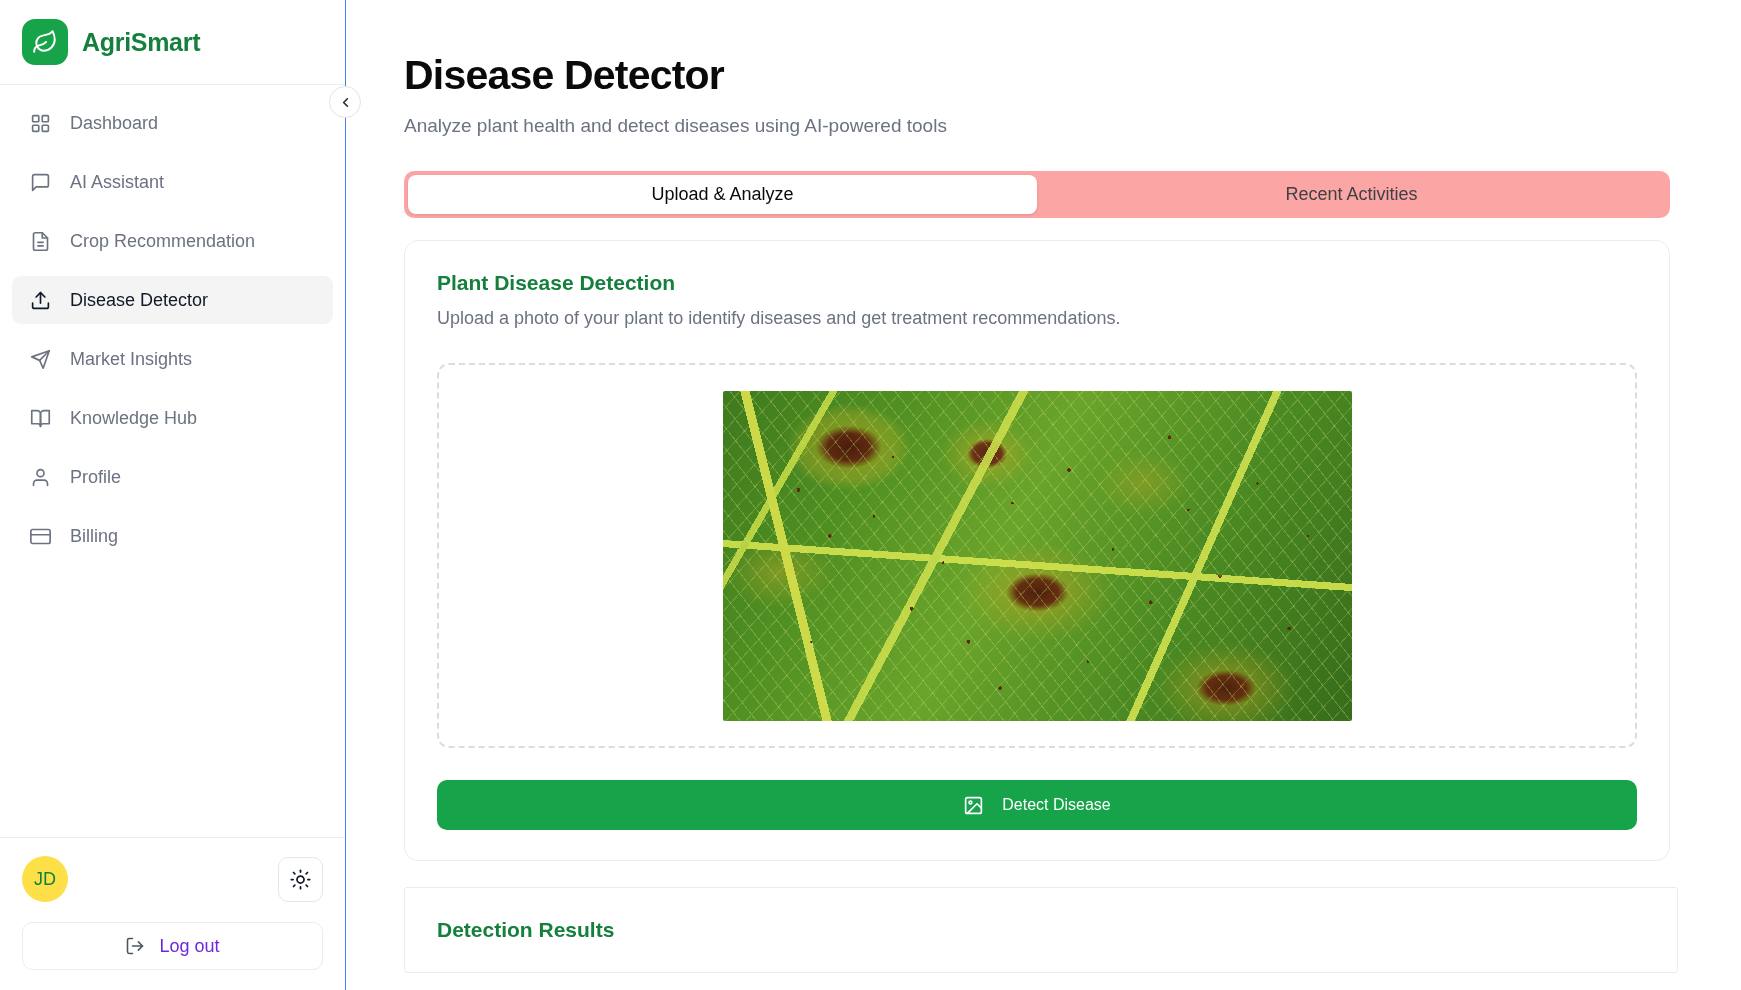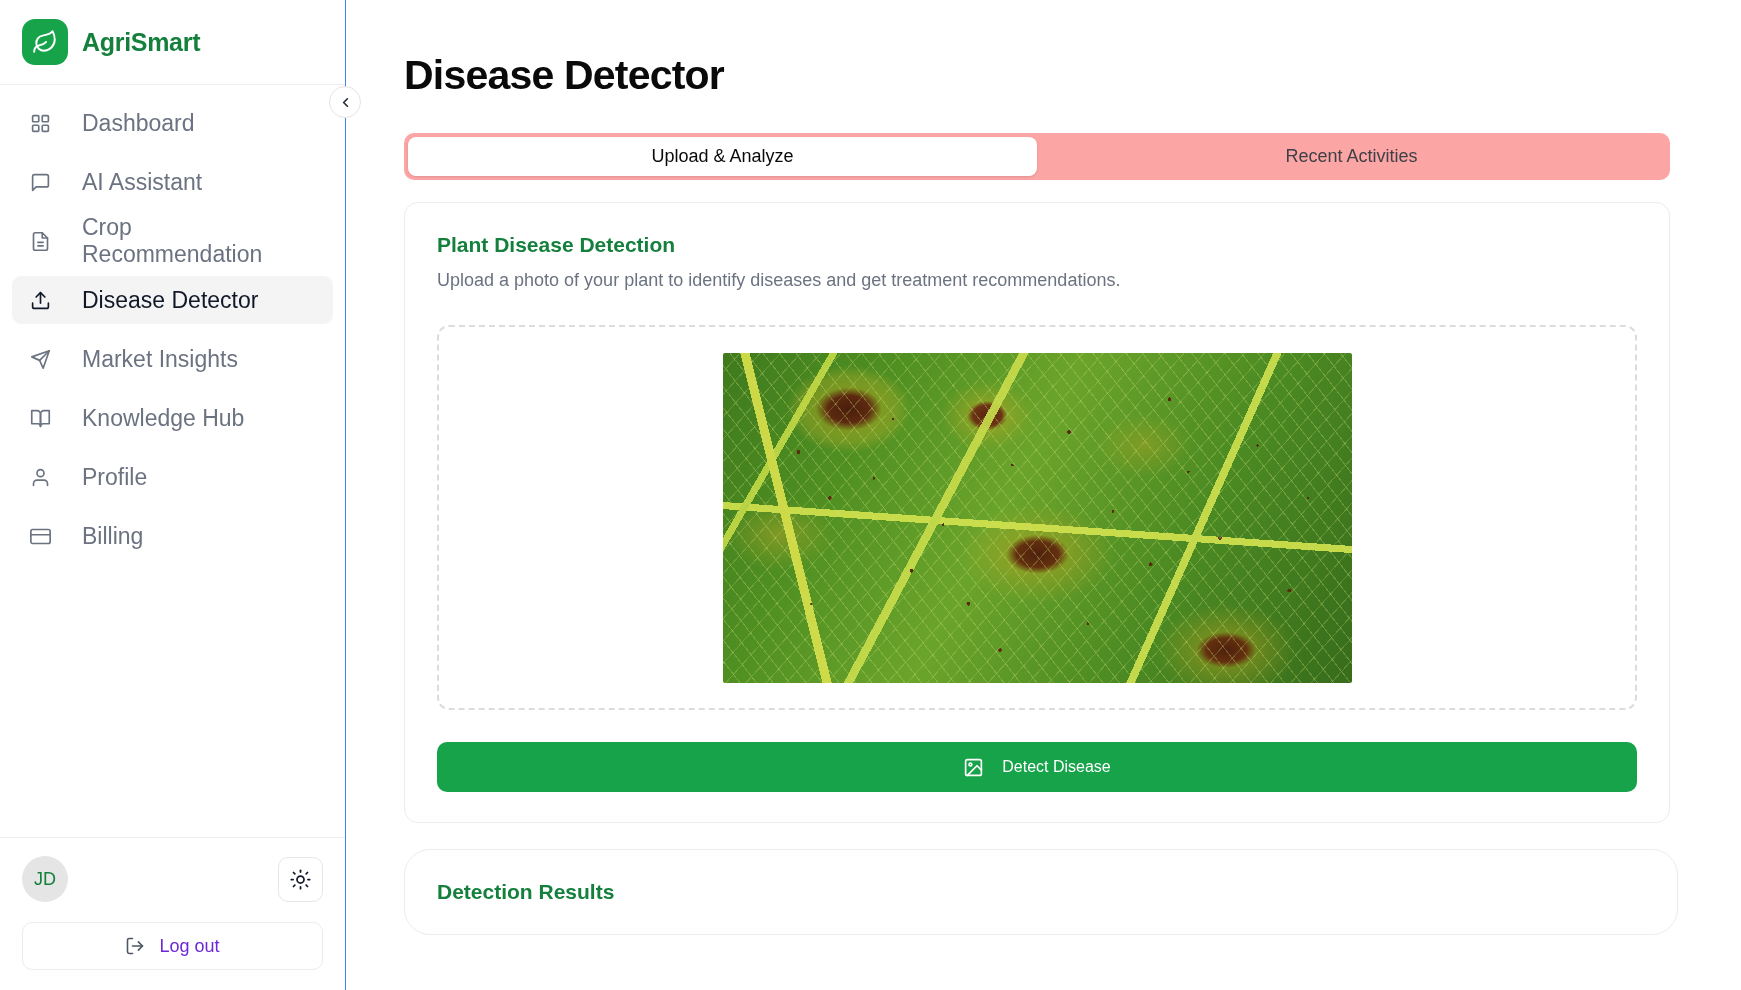--- a/index.html
+++ b/index.html
@@ -36,35 +36,35 @@
   }
   .collapse-btn {
     position: absolute; right: -16px; top: 86px;
     width: 32px; height: 32px; border-radius: 50%;
     background: #ffffff; border: 1px solid #e4e4e4;
     display: flex; align-items: center; justify-content: center;
     cursor: pointer; z-index: 20;
   }
   .nav { padding: 14px 12px 0 12px; flex: 1 1 auto; }
   .nav-item {
-    display: flex; align-items: center; gap: 30px;
+    display: flex; align-items: center; gap: 18px;
     height: 48px; padding: 0 16px; border-radius: 9px;
-    color: #6b7280; font-size: 23px; cursor: pointer;
+    color: #6b7280; font-size: 18px; cursor: pointer;
     margin-bottom: 11px;
   }
   .nav-item .ico { width: 24px; height: 24px; flex: 0 0 24px;
     display:flex; align-items:center; justify-content:center; }
   .nav-item.active { background: #f4f4f5; color: #111827; font-weight: 500; }
   .nav-item.active .ico svg { stroke: #111827; }
 
   .side-footer { border-top: 1px solid #ededed; padding: 18px 22px 20px 22px; }
   .footer-row { display: flex; align-items: center; justify-content: space-between; }
   .avatar {
     width: 46px; height: 46px; border-radius: 50%;
-    background: #e5e5e5; color: #15803d;
+    background: #fde047; color: #15803d;
     font-size: 18px; display: flex; align-items: center; justify-content: center;
   }
   .theme-btn {
     width: 45px; height: 45px; border-radius: 10px;
     border: 1px solid #e6e6e6; background: #fff;
     display: flex; align-items: center; justify-content: center; cursor: pointer;
   }
   .logout-btn {
     margin-top: 20px; width: 100%; height: 48px;
     border: 1px solid #ececec; border-radius: 10px; background: #fff;
@@ -163,21 +163,21 @@
     font-size: 19px; color: #111827; cursor: pointer;
   }
   .btn-detect {
     flex: 1 1 auto; height: 50px; border-radius: 10px;
     background: #16a34a; border: none; color: #ffffff;
     display: flex; align-items: center; justify-content: center; gap: 18px;
     font-size: 16px; cursor: pointer;
   }
   .results-card {
     margin-top: 26px; width: 1274px;
-    border: 1px solid #ececec; border-radius: 26px; background: #fff;
+    border: 1px solid #ececec; border-radius: 3px; background: #fff;
     padding: 30px 32px;
   }
   .results-title { font-size: 21px; font-weight: 700; color: #15803d; }
 </style>
 </head>
 <body>
 
 <div class="app">
 
   <aside class="sidebar">
@@ -312,20 +312,21 @@
           </svg>
         <span>Log out</span>
       </div>
     </div>
 
   </aside>
 
   <main class="main">
 
     <h1 class="page-title">Disease Detector</h1>
+    <p class="page-sub">Analyze plant health and detect diseases using AI-powered tools</p>
 
     <div class="tabs">
       <div class="tab active">Upload &amp; Analyze</div>
       <div class="tab">Recent Activities</div>
     </div>
 
     <section class="card">
       <div class="card-title">Plant Disease Detection</div>
       <div class="card-desc">Upload a photo of your plant to identify diseases and get treatment recommendations.</div>
 

